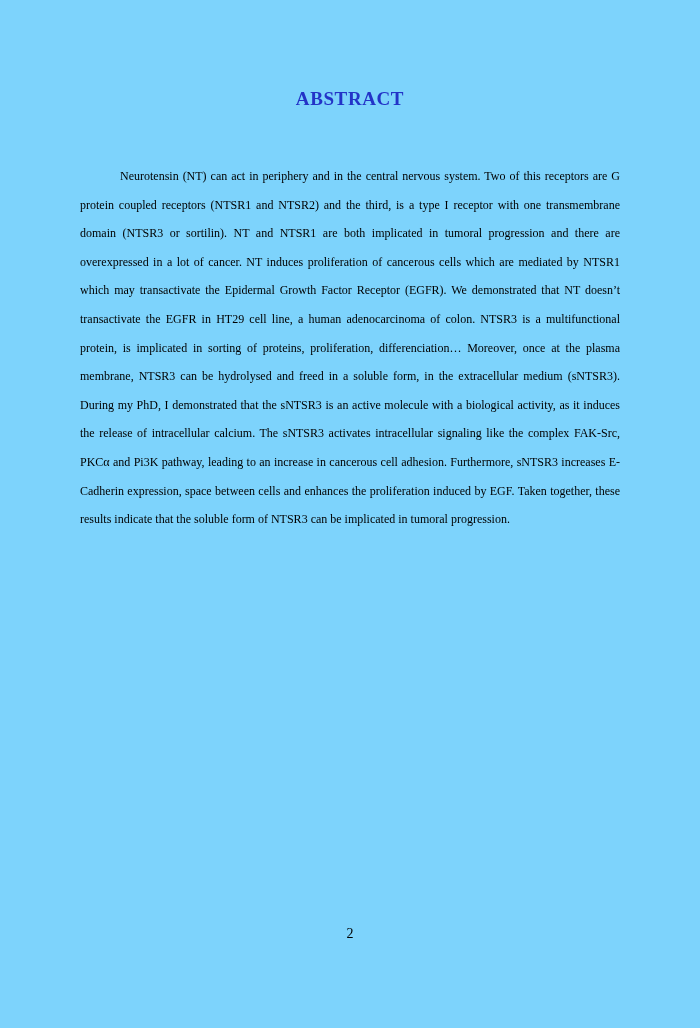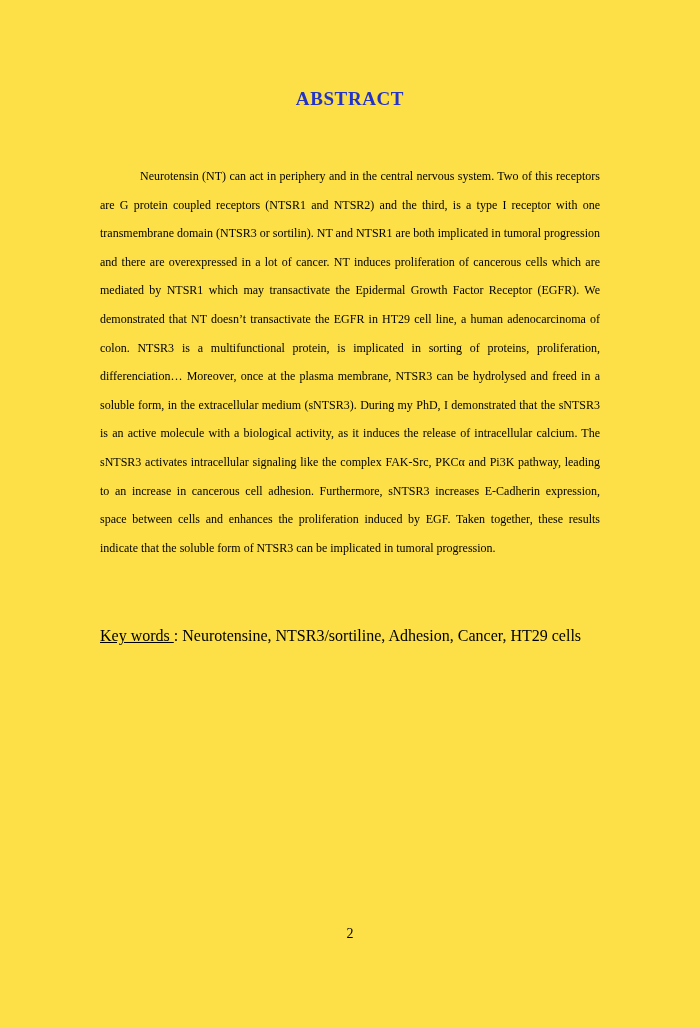--- a/index.html
+++ b/index.html
@@ -10,23 +10,23 @@
   body {
     width: 700px;
     height: 1028px;
     font-family: "Liberation Serif", serif;
     color: #000000;
   }
   .page {
     position: relative;
     width: 700px;
     height: 1028px;
-    background: #fde047;
+    background: #7dd3fc;
     box-sizing: border-box;
-    padding: 0 100px;
+    padding: 0 80px;
     overflow: hidden;
   }
   .title {
     margin: 0;
     padding-top: 88px;
     text-align: center;
     font-size: 19px;
     font-weight: bold;
     letter-spacing: 0.6px;
     color: #2333c7;
@@ -61,17 +61,16 @@
 </style>
 </head>
 <body>
 
 <div class="page">
 
   <h1 class="title">ABSTRACT</h1>
 
   <p class="body-text">Neurotensin (NT) can act in periphery and in the central nervous system. Two of this receptors are G protein coupled receptors (NTSR1 and NTSR2) and the third, is a type I receptor with one transmembrane domain (NTSR3 or sortilin). NT and NTSR1 are both implicated in tumoral progression and there are overexpressed in a lot of cancer. NT induces proliferation of cancerous cells which are mediated by NTSR1 which may transactivate the Epidermal Growth Factor Receptor (EGFR). We demonstrated that NT doesn’t transactivate the EGFR in HT29 cell line, a human adenocarcinoma of colon. NTSR3 is a multifunctional protein, is implicated in sorting of proteins, proliferation, differenciation… Moreover, once at the plasma membrane, NTSR3 can be hydrolysed and freed in a soluble form, in the extracellular medium (sNTSR3). During my PhD, I demonstrated that the sNTSR3 is an active molecule with a biological activity, as it induces the release of intracellular calcium. The sNTSR3 activates intracellular signaling like the complex FAK-Src, PKCα and Pi3K pathway, leading to an increase in cancerous cell adhesion. Furthermore, sNTSR3 increases E-Cadherin expression, space between cells and enhances the proliferation induced by EGF. Taken together, these results indicate that the soluble form of NTSR3 can be implicated in tumoral progression.</p>
 
-  <p class="keywords"><span class="kw-label">Key words </span><span>: </span><span>Neurotensine, NTSR3/sortiline, Adhesion, Cancer, HT29 cells</span></p>
 
   <div class="page-number">2</div>
 
 </div>
 
 </body></html>

